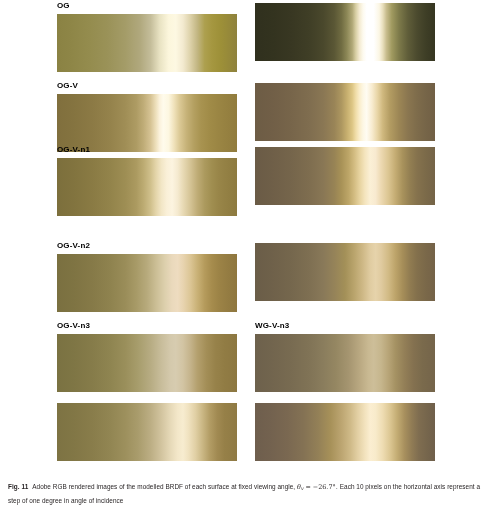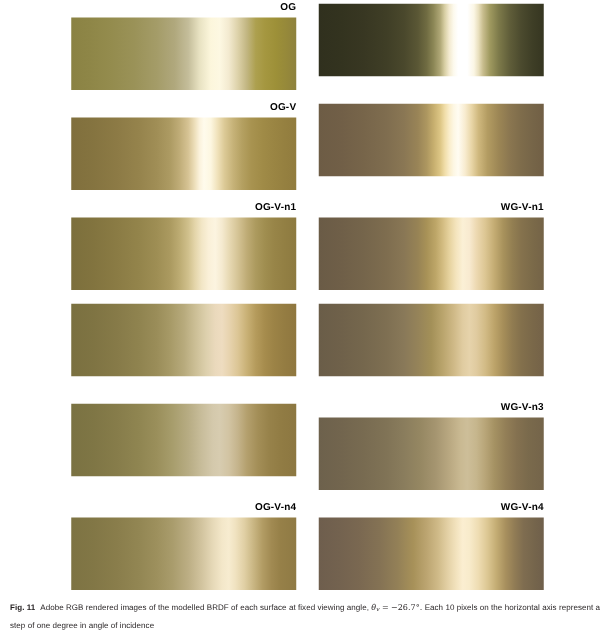--- a/index.html
+++ b/index.html
@@ -36,21 +36,21 @@
   .panel {
     position: absolute;
     width: 180px;
     top: 0;
   }
   .panel.left  { left: 57px; }
   .panel.right { left: 255px; }
   .panel-label {
     display: block;
     width: 180px;
-    text-align: right;
+    text-align: left;
     font-size: 8px;
     font-weight: bold;
     letter-spacing: 0.15px;
     line-height: 11px;
     height: 11px;
     color: #000000;
     white-space: nowrap;
   }
   .swatch {
     display: block;
@@ -110,57 +110,56 @@
     <div class="row" style="top:80px;position:absolute;left:0;">
       <div class="panel left">
         <span class="panel-label">OG-V</span>
         <div class="swatch" style="background: linear-gradient(to right, rgb(128, 111, 61) 0%, rgb(133, 116, 64) 10%, rgb(140, 122, 69) 20%, rgb(149, 131, 76) 30%, rgb(160, 142, 86) 38%, rgb(173, 155, 99) 44%, rgb(191, 172, 119) 48%, rgb(214, 195, 148) 52%, rgb(238, 224, 188) 55%, rgb(251, 242, 220) 57%, rgb(255, 251, 236) 59%, rgb(253, 247, 225) 62%, rgb(240, 226, 187) 65%, rgb(220, 202, 151) 68%, rgb(198, 178, 120) 72%, rgb(180, 160, 97) 76%, rgb(168, 147, 80) 80%, rgb(160, 139, 71) 85%, rgb(154, 133, 67) 90%, rgb(149, 128, 64) 95%, rgb(145, 124, 62) 100%);"></div>
       </div>
       <div class="panel right">
         <div class="swatch" style="background: linear-gradient(to right, rgb(109, 92, 69) 0%, rgb(113, 95, 71) 10%, rgb(119, 101, 74) 20%, rgb(127, 109, 79) 30%, rgb(138, 119, 84) 38%, rgb(153, 132, 87) 44%, rgb(173, 151, 96) 48%, rgb(198, 174, 110) 51%, rgb(221, 198, 133) 54%, rgb(240, 221, 168) 56%, rgb(250, 237, 202) 58%, rgb(253, 247, 228) 60%, rgb(255, 252, 242) 62%, rgb(248, 236, 208) 65%, rgb(232, 213, 166) 68%, rgb(207, 184, 126) 71%, rgb(179, 156, 98) 75%, rgb(156, 134, 85) 80%, rgb(138, 118, 80) 85%, rgb(126, 108, 75) 90%, rgb(118, 101, 72) 95%, rgb(113, 95, 69) 100%);"></div>
       </div>
     </div>
 
-    <div class="row" style="top:160px;position:absolute;left:0;">
+    <div class="row" style="top:144px;position:absolute;left:0;">
       <div class="panel left">
         <span class="panel-label">OG-V-n1</span>
         <div class="swatch" style="background: linear-gradient(to right, rgb(124, 111, 60) 0%, rgb(130, 116, 63) 10%, rgb(138, 123, 68) 20%, rgb(147, 132, 75) 30%, rgb(158, 142, 84) 38%, rgb(171, 154, 96) 44%, rgb(188, 171, 114) 48%, rgb(208, 192, 140) 52%, rgb(228, 213, 170) 55%, rgb(242, 230, 198) 58%, rgb(250, 240, 216) 61%, rgb(252, 244, 224) 64%, rgb(245, 234, 208) 67%, rgb(232, 218, 181) 70%, rgb(213, 196, 150) 74%, rgb(191, 172, 118) 78%, rgb(172, 154, 94) 82%, rgb(160, 142, 80) 86%, rgb(152, 133, 72) 90%, rgb(146, 127, 67) 95%, rgb(141, 122, 64) 100%);"></div>
       </div>
       <div class="panel right">
-        <span class="panel-label">WG-V-n1</span>
         <div class="swatch" style="background: linear-gradient(to right, rgb(106, 91, 70) 0%, rgb(111, 95, 72) 10%, rgb(117, 101, 75) 20%, rgb(126, 109, 79) 30%, rgb(137, 119, 85) 38%, rgb(151, 131, 85) 44%, rgb(168, 146, 87) 48%, rgb(189, 166, 104) 52%, rgb(210, 187, 128) 55%, rgb(230, 210, 158) 58%, rgb(244, 228, 189) 61%, rgb(251, 240, 214) 64%, rgb(248, 234, 208) 67%, rgb(237, 217, 178) 70%, rgb(220, 198, 147) 74%, rgb(196, 172, 115) 78%, rgb(168, 146, 92) 82%, rgb(147, 127, 82) 86%, rgb(133, 114, 77) 90%, rgb(123, 106, 73) 95%, rgb(116, 99, 71) 100%);"></div>
       </div>
     </div>
 
     <div class="row" style="top:240px;position:absolute;left:0;">
       <div class="panel left">
+        <span class="panel-label">OG-V-n2</span>
         <div class="swatch" style="background: linear-gradient(to right, rgb(122, 112, 64) 0%, rgb(127, 116, 67) 10%, rgb(134, 122, 72) 20%, rgb(143, 131, 79) 30%, rgb(154, 141, 89) 38%, rgb(167, 154, 103) 44%, rgb(183, 170, 124) 50%, rgb(203, 190, 149) 55%, rgb(221, 208, 173) 60%, rgb(234, 217, 188) 64%, rgb(238, 220, 192) 67%, rgb(232, 212, 176) 70%, rgb(220, 198, 150) 74%, rgb(201, 177, 118) 78%, rgb(181, 155, 92) 82%, rgb(166, 140, 77) 86%, rgb(156, 131, 70) 90%, rgb(148, 124, 66) 95%, rgb(143, 119, 63) 100%);"></div>
       </div>
       <div class="panel right">
         <div class="swatch" style="background: linear-gradient(to right, rgb(106, 93, 72) 0%, rgb(111, 97, 74) 10%, rgb(117, 103, 77) 20%, rgb(126, 111, 82) 30%, rgb(137, 121, 89) 38%, rgb(149, 131, 89) 44%, rgb(163, 144, 88) 50%, rgb(185, 164, 108) 55%, rgb(207, 185, 135) 60%, rgb(224, 204, 161) 64%, rgb(230, 211, 171) 67%, rgb(224, 203, 160) 70%, rgb(210, 187, 134) 74%, rgb(189, 164, 106) 78%, rgb(166, 142, 89) 82%, rgb(145, 124, 81) 86%, rgb(131, 112, 76) 90%, rgb(122, 104, 73) 95%, rgb(116, 98, 72) 100%);"></div>
       </div>
     </div>
 
     <div class="row" style="top:320px;position:absolute;left:0;">
       <div class="panel left">
+        <span class="panel-label">OG-V-n3</span>
         <div class="swatch" style="background: linear-gradient(to right, rgb(122, 114, 66) 0%, rgb(127, 118, 69) 10%, rgb(134, 124, 74) 20%, rgb(143, 133, 81) 30%, rgb(154, 143, 91) 38%, rgb(167, 157, 108) 45%, rgb(183, 172, 131) 52%, rgb(200, 189, 155) 58%, rgb(212, 201, 172) 63%, rgb(215, 204, 176) 66%, rgb(210, 196, 163) 70%, rgb(197, 180, 140) 74%, rgb(180, 160, 110) 78%, rgb(163, 142, 87) 83%, rgb(151, 130, 74) 88%, rgb(145, 124, 68) 93%, rgb(140, 119, 65) 100%);"></div>
       </div>
       <div class="panel right">
         <span class="panel-label">WG-V-n3</span>
         <div class="swatch" style="background: linear-gradient(to right, rgb(109, 97, 76) 0%, rgb(114, 101, 78) 10%, rgb(120, 107, 81) 20%, rgb(128, 115, 86) 30%, rgb(138, 125, 93) 38%, rgb(149, 135, 98) 45%, rgb(165, 149, 112) 52%, rgb(185, 168, 129) 58%, rgb(201, 185, 146) 63%, rgb(205, 190, 153) 66%, rgb(198, 182, 141) 70%, rgb(184, 165, 120) 74%, rgb(165, 146, 99) 78%, rgb(147, 127, 87) 83%, rgb(132, 113, 80) 88%, rgb(122, 106, 76) 93%, rgb(116, 100, 74) 100%);"></div>
       </div>
     </div>
 
     <div class="row" style="top:400px;position:absolute;left:0;">
       <div class="panel left">
-        <span class="panel-label">OG-V-n4</span>
         <div class="swatch" style="background: linear-gradient(to right, rgb(125, 115, 67) 0%, rgb(130, 119, 70) 10%, rgb(137, 125, 75) 20%, rgb(146, 134, 83) 30%, rgb(157, 144, 93) 38%, rgb(169, 156, 108) 45%, rgb(188, 174, 132) 52%, rgb(210, 196, 159) 58%, rgb(230, 217, 184) 63%, rgb(243, 231, 201) 67%, rgb(247, 236, 208) 70%, rgb(240, 226, 192) 73%, rgb(224, 207, 164) 77%, rgb(201, 182, 131) 81%, rgb(178, 156, 100) 85%, rgb(161, 138, 82) 89%, rgb(150, 128, 72) 93%, rgb(143, 122, 68) 100%);"></div>
       </div>
       <div class="panel right">
-        <span class="panel-label">WG-V-n4</span>
         <div class="swatch" style="background: linear-gradient(to right, rgb(110, 94, 77) 0%, rgb(115, 98, 79) 9%, rgb(122, 104, 81) 18%, rgb(132, 114, 84) 27%, rgb(147, 128, 87) 35%, rgb(167, 145, 89) 42%, rgb(188, 165, 113) 48%, rgb(207, 186, 136) 53%, rgb(226, 207, 163) 57%, rgb(242, 226, 189) 61%, rgb(251, 238, 209) 64%, rgb(248, 235, 203) 67%, rgb(238, 220, 178) 71%, rgb(220, 199, 147) 75%, rgb(195, 172, 115) 79%, rgb(168, 144, 94) 83%, rgb(145, 124, 85) 87%, rgb(127, 109, 80) 91%, rgb(117, 101, 76) 96%, rgb(111, 95, 75) 100%);"></div>
       </div>
     </div>
 
   </div>
 
   <div class="caption">
     <span class="figno">Fig. 11</span><span class="gap"></span><span>Adobe RGB rendered images of the modelled BRDF of each surface at fixed viewing angle,</span>
     <span class="sym">θ</span><span class="sub">v</span>
     <span class="eq">=</span>

